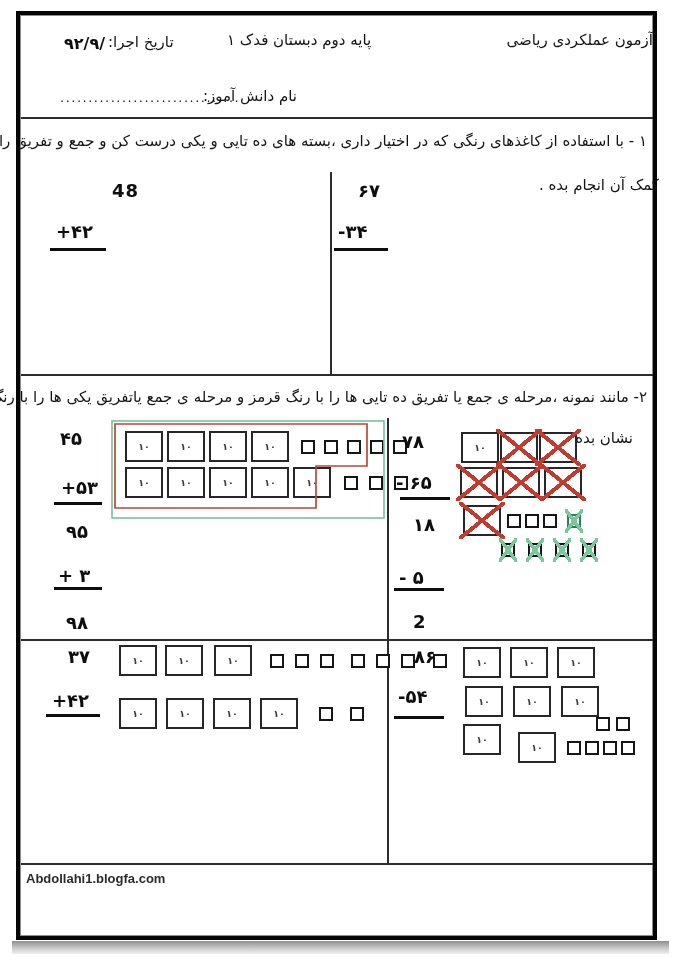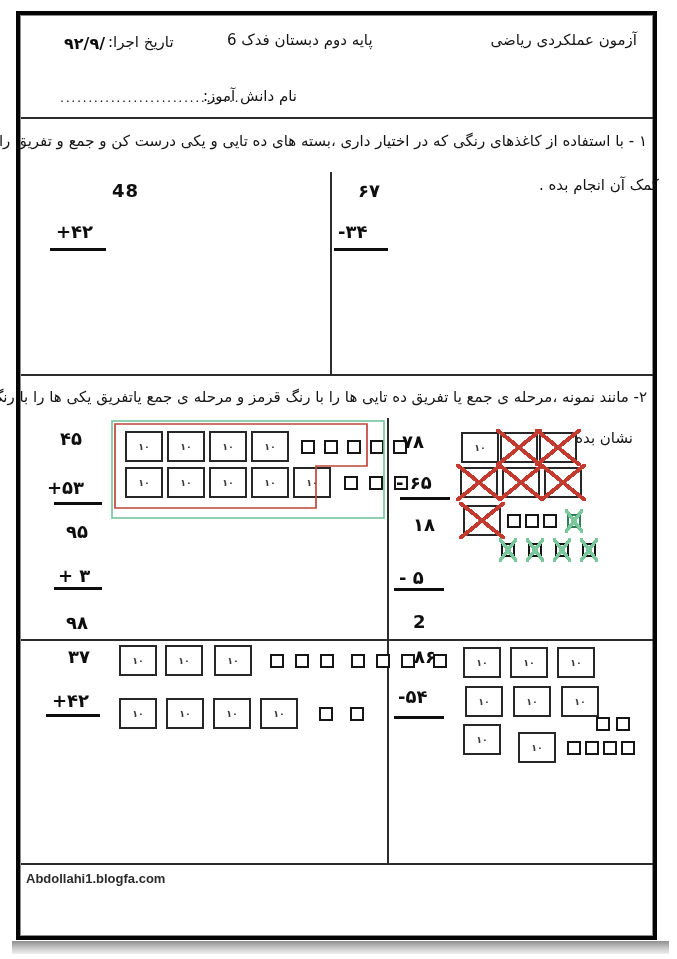--- a/index.html
+++ b/index.html
@@ -33,22 +33,22 @@
   .footer{position:absolute;left:26px;top:871px;font-family:"Liberation Sans","DejaVu Sans",sans-serif;
           font-size:13px;font-weight:bold;color:#2b2b2b;}
 </style>
 </head>
 <body>
 
 <div class="page">
 
   <div class="frame"></div>
 
-  <div class="txt" style="right:40px;top:31px">آزمون عملکردی ریاضی</div>
-  <div class="txt" style="left:227px;top:31px">پایه دوم دبستان فدک 6</div>
+  <div class="txt" style="right:24px;top:31px">آزمون عملکردی ریاضی</div>
+  <div class="txt" style="left:227px;top:31px">پایه دوم دبستان فدک ۱</div>
   <div class="txt" style="left:108px;top:33px">تاریخ اجرا:</div>
   <div class="num" style="left:64px;top:34px;font-size:16px">۹۲/۹/</div>
 
   <div class="txt" style="left:203px;top:87px">نام دانش آموز:</div>
   <div class="txt dots" style="left:60px;top:90px">................................</div>
 
   <div class="hl" style="top:117px"></div>
 
   <div class="txt" style="right:30px;top:132px">۱ - با استفاده از کاغذهای رنگی که در اختیار داری ،بسته های ده تایی و یکی درست کن و جمع و تفریق را با</div>
   <div class="txt" style="right:18px;top:176px">کمک آن انجام بده .</div>
@@ -61,21 +61,21 @@
   <div class="num" style="left:338px;top:221px">-۳۴</div>
   <div class="ul" style="left:334px;top:248px;width:54px"></div>
 
   <div class="vl" style="left:330px;top:172px;height:202px"></div>
   <div class="hl" style="top:374px"></div>
 
   <div class="txt" style="right:30px;top:388px">۲- مانند نمونه ،مرحله ی جمع یا تفریق ده تایی ها را با رنگ قرمز و مرحله ی جمع یاتفریق یکی ها را با رنگ آبی</div>
   <div class="txt" style="right:44px;top:429px">نشان بده.</div>
 
   <div class="num" style="left:60px;top:428px">۴۵</div>
-  <div class="num" style="left:47px;top:477px">+۵۳</div>
+  <div class="num" style="left:61px;top:477px">+۵۳</div>
   <div class="ul" style="left:54px;top:502px;width:48px"></div>
   <div class="num" style="left:66px;top:521px">۹۵</div>
   <div class="num" style="left:58px;top:565px">+ ۳</div>
   <div class="ul" style="left:54px;top:587px;width:48px"></div>
   <div class="num" style="left:66px;top:612px">۹۸</div>
 
   <div class="row" style="left:125px;top:431px;gap:4px">
     <div class="tb">۱۰</div>
     <div class="tb">۱۰</div>
     <div class="tb">۱۰</div>

